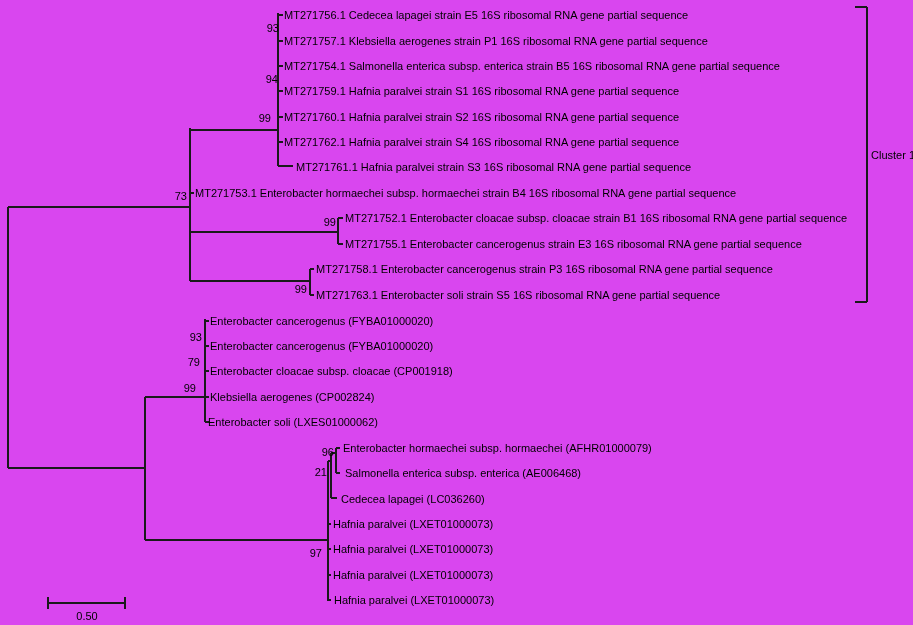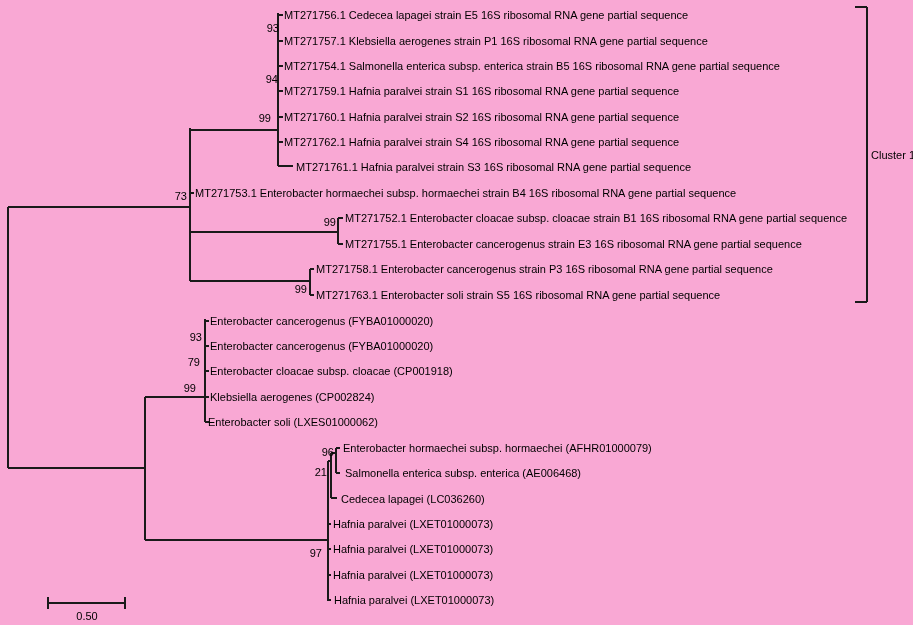--- a/index.html
+++ b/index.html
@@ -1,20 +1,20 @@
 <!DOCTYPE html>
 <html><head>
 <meta charset="utf-8">
 <style>
   html, body { margin: 0; padding: 0; background: #ffffff; }
   .figure {
     position: relative;
     width: 913px;
     height: 625px;
-    background: #f9a8d4;
+    background: #d946ef;
     font-family: "Liberation Sans", sans-serif;
     overflow: hidden;
   }
   svg text {
     font-family: "Liberation Sans", sans-serif;
     font-size: 11px;
     fill: #000000;
   }
 </style>
 </head>

